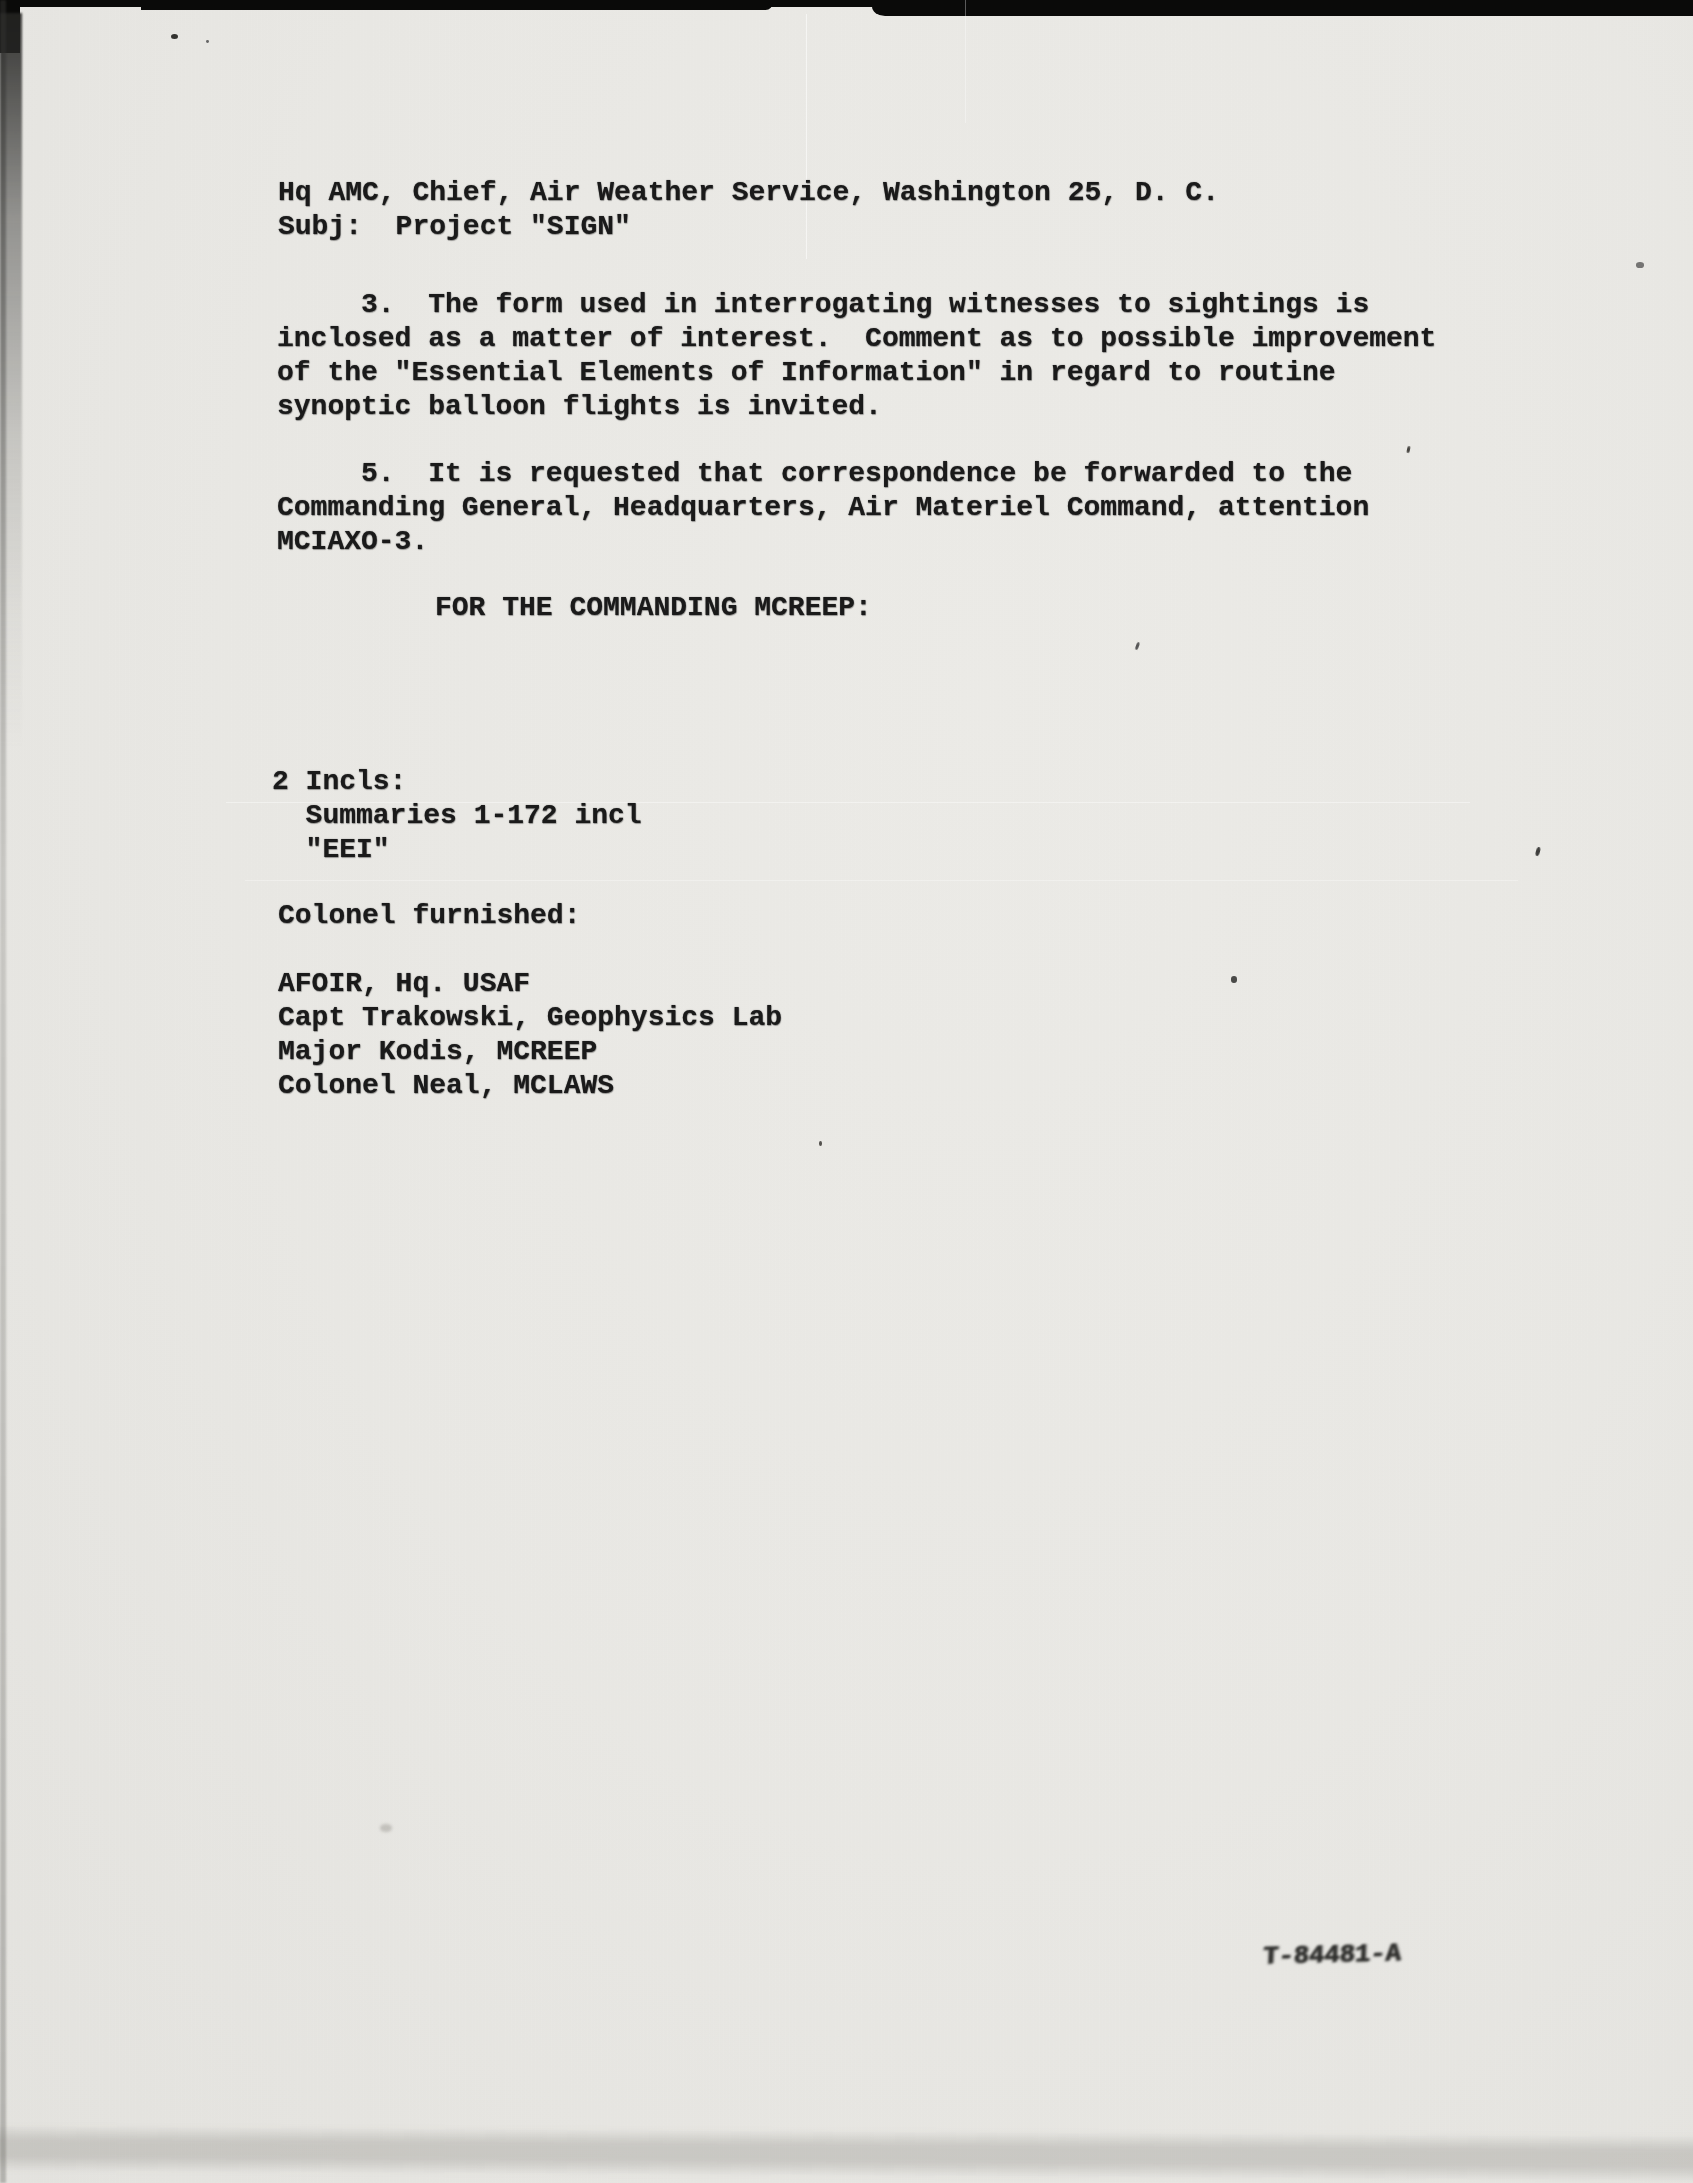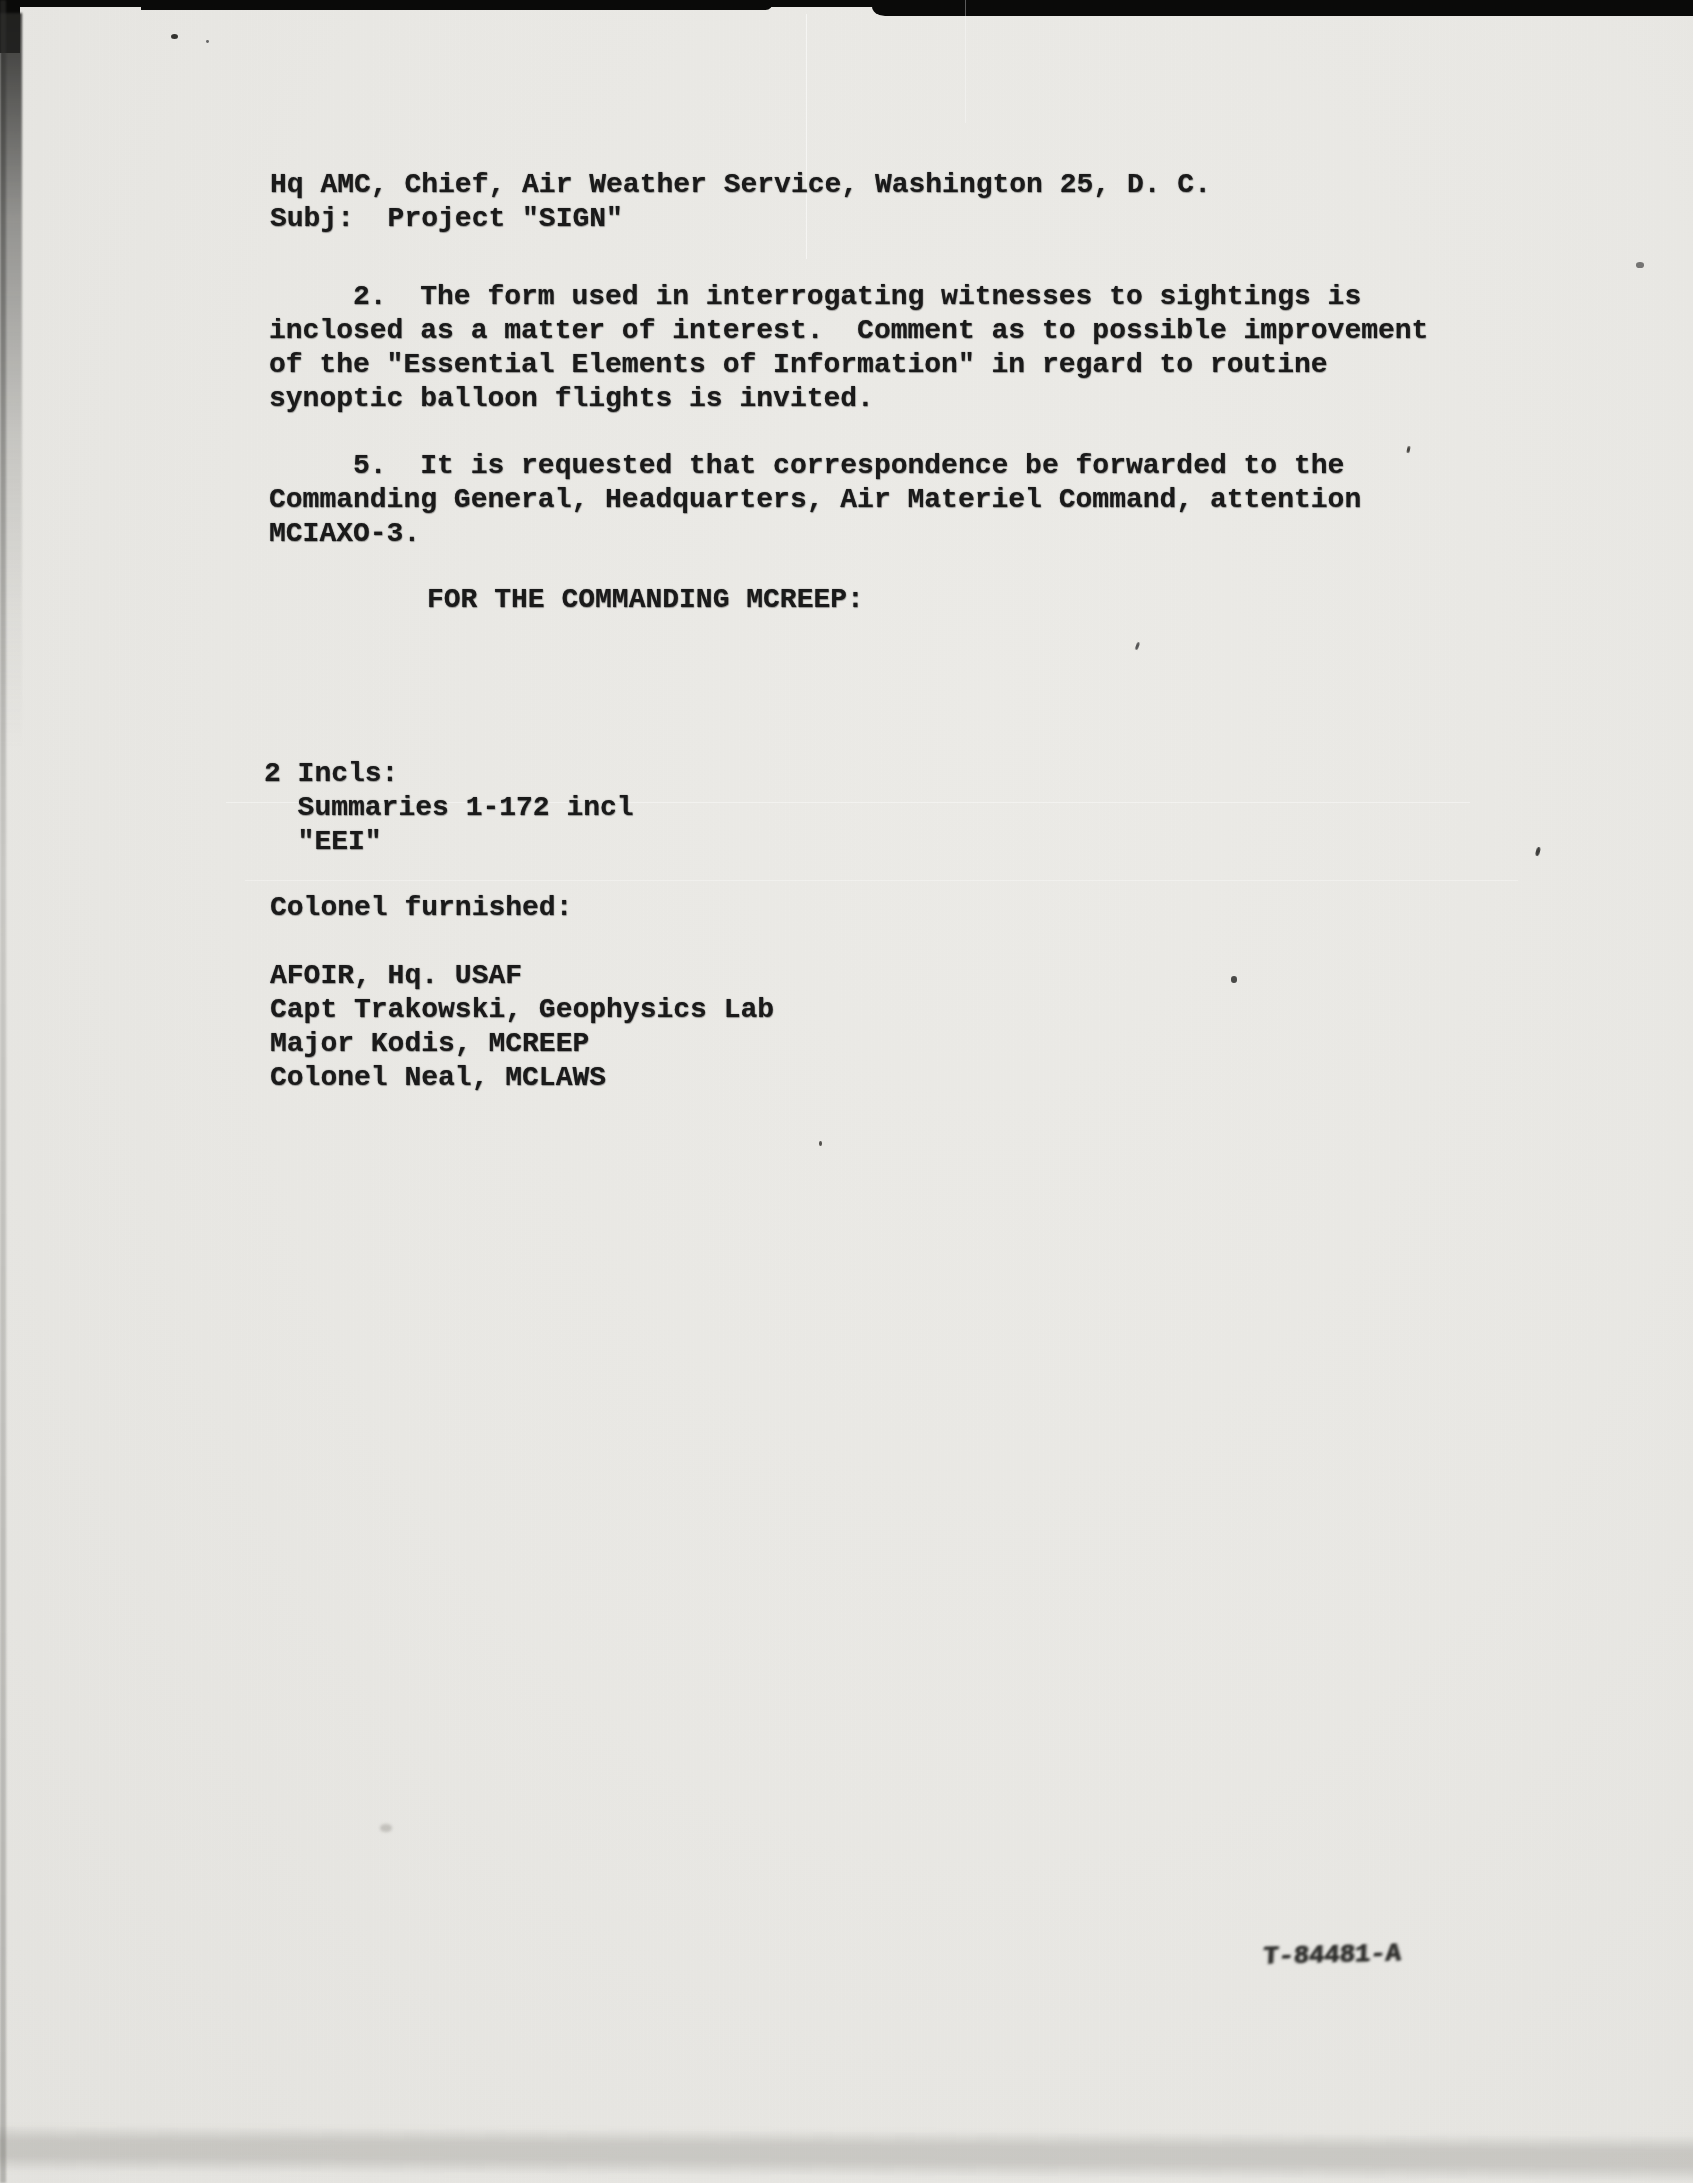--- a/index.html
+++ b/index.html
@@ -9,21 +9,21 @@
     height: 2183px;
     overflow: hidden;
     background:
       repeating-linear-gradient(90deg, rgba(255,255,255,0.028) 0 0.9px, rgba(0,0,0,0.0) 0.9px 3.3px),
       radial-gradient(ellipse at 58% 32%, #ebeae6 0%, #e8e7e3 55%, #e3e2de 100%);
     font-family: "Liberation Mono", "DejaVu Sans Mono", monospace;
   }
   
   .txt {
     position: absolute;
-    margin: 8px;
+    margin: 16px;
     white-space: pre;
     font: 700 28px/34px "Liberation Mono", "DejaVu Sans Mono", monospace;
     color: #1a1a1a;
     letter-spacing: 0px;
     filter: blur(0.5px);
     text-shadow: 0 0 1.2px rgba(22,22,22,0.55), 0.5px 0.5px 0.9px rgba(30,30,30,0.35);
   }
   
   .stamp {
     position: absolute;
@@ -82,21 +82,21 @@
   <div class="speck" style="left:819px; top:1141px; width:3.3px; height:5.2px; background:#54524f;"></div>
   <div class="speck" style="left:1536px; top:847px; width:3.8px; height:8.5px; background:#3d3d3b; transform:rotate(15deg);"></div>
   <div class="speck" style="left:1407px; top:446px; width:2.8px; height:7px; background:#45433f; transform:rotate(12deg);"></div>
   <div class="speck" style="left:171px; top:34px; width:7px; height:5.2px; background:#333330;"></div>
   <div class="speck" style="left:206px; top:40px; width:2.8px; height:2.8px; background:#666;"></div>
   <div class="speck" style="left:380px; top:1824px; width:12.3px; height:7.5px; background:rgba(150,148,142,0.45); filter:blur(1.4px);"></div>
 
   <pre class="txt" style="left:262px; top:160px;">Hq AMC, Chief, Air Weather Service, Washington 25, D. C.
 Subj:  Project "SIGN"</pre>
 
-  <pre class="txt" style="left:261px; top:272px;">     2.  The form used in interrogating witnesses to sightings is
+  <pre class="txt" style="left:261px; top:272px;">     3.  The form used in interrogating witnesses to sightings is
 inclosed as a matter of interest.  Comment as to possible improvement
 of the "Essential Elements of Information" in regard to routine
 synoptic balloon flights is invited.</pre>
 
   <pre class="txt" style="left:261px; top:441px;">     5.  It is requested that correspondence be forwarded to the
 Commanding General, Headquarters, Air Materiel Command, attention
 MCIAXO-3.</pre>
 
   <pre class="txt" style="left:419px; top:575px;">FOR THE COMMANDING MCREEP:</pre>
 

